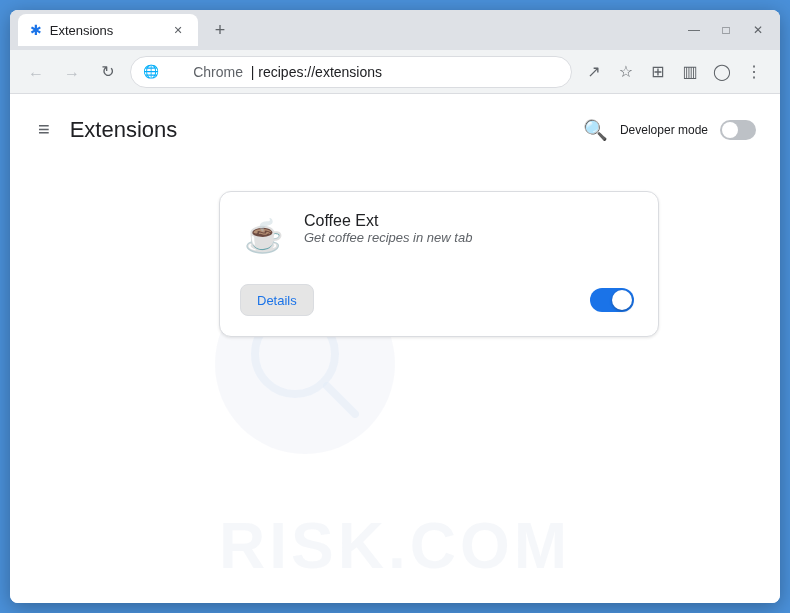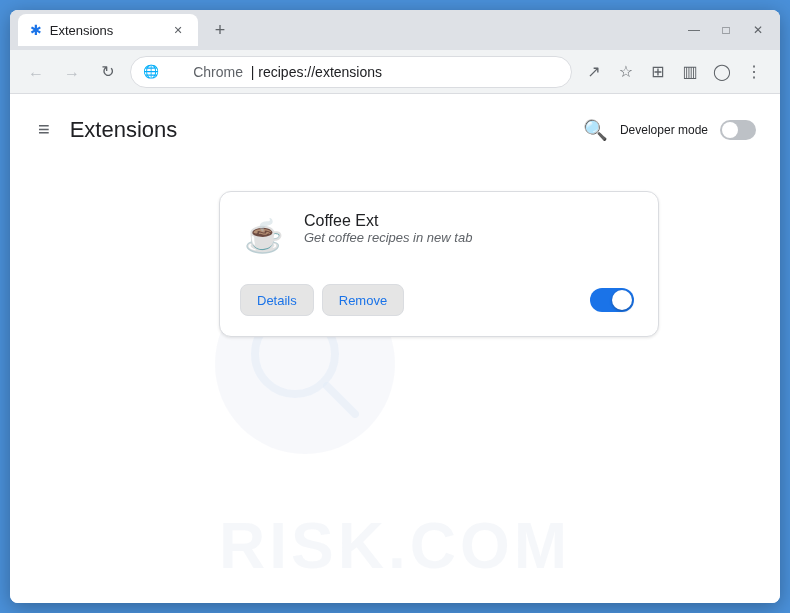--- a/index.html
+++ b/index.html
@@ -400,21 +400,20 @@
       <div class="extension-card">
         <div class="card-top">
           <div class="ext-icon">☕</div>
           <div class="ext-info">
             <div class="ext-name">Coffee Ext</div>
             <div class="ext-desc">Get coffee recipes in new tab</div>
           </div>
         </div>
         <div class="card-bottom">
           <button class="card-btn">Details</button>
-          <button class="card-btn">Remove</button>
           <div class="card-toggle">
             <div class="card-toggle-knob"></div>
           </div>
         </div>
       </div>
     </div>
   </div>
 </div>
 
 </body></html>

